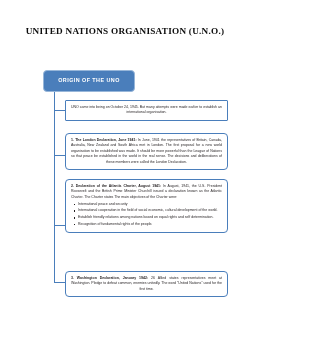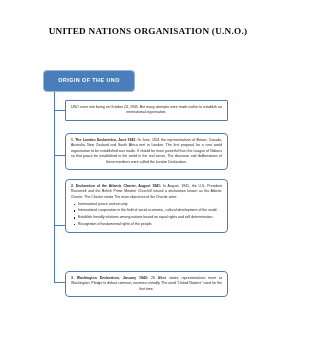--- a/index.html
+++ b/index.html
@@ -27,21 +27,20 @@
     top: 26px;
     left: 0;
     width: 250px;
     text-align: center;
     font-family: "Liberation Serif", serif;
     font-weight: bold;
     font-size: 9.2px;
     letter-spacing: 0.25px;
     color: #0d0d0d;
     white-space: nowrap;
-    padding-left: 23px;
   }
 
   
   .header-box {
     position: absolute;
     left: 43px;
     top: 70px;
     width: 92px;
     height: 22px;
     background: #4a7ebb;

